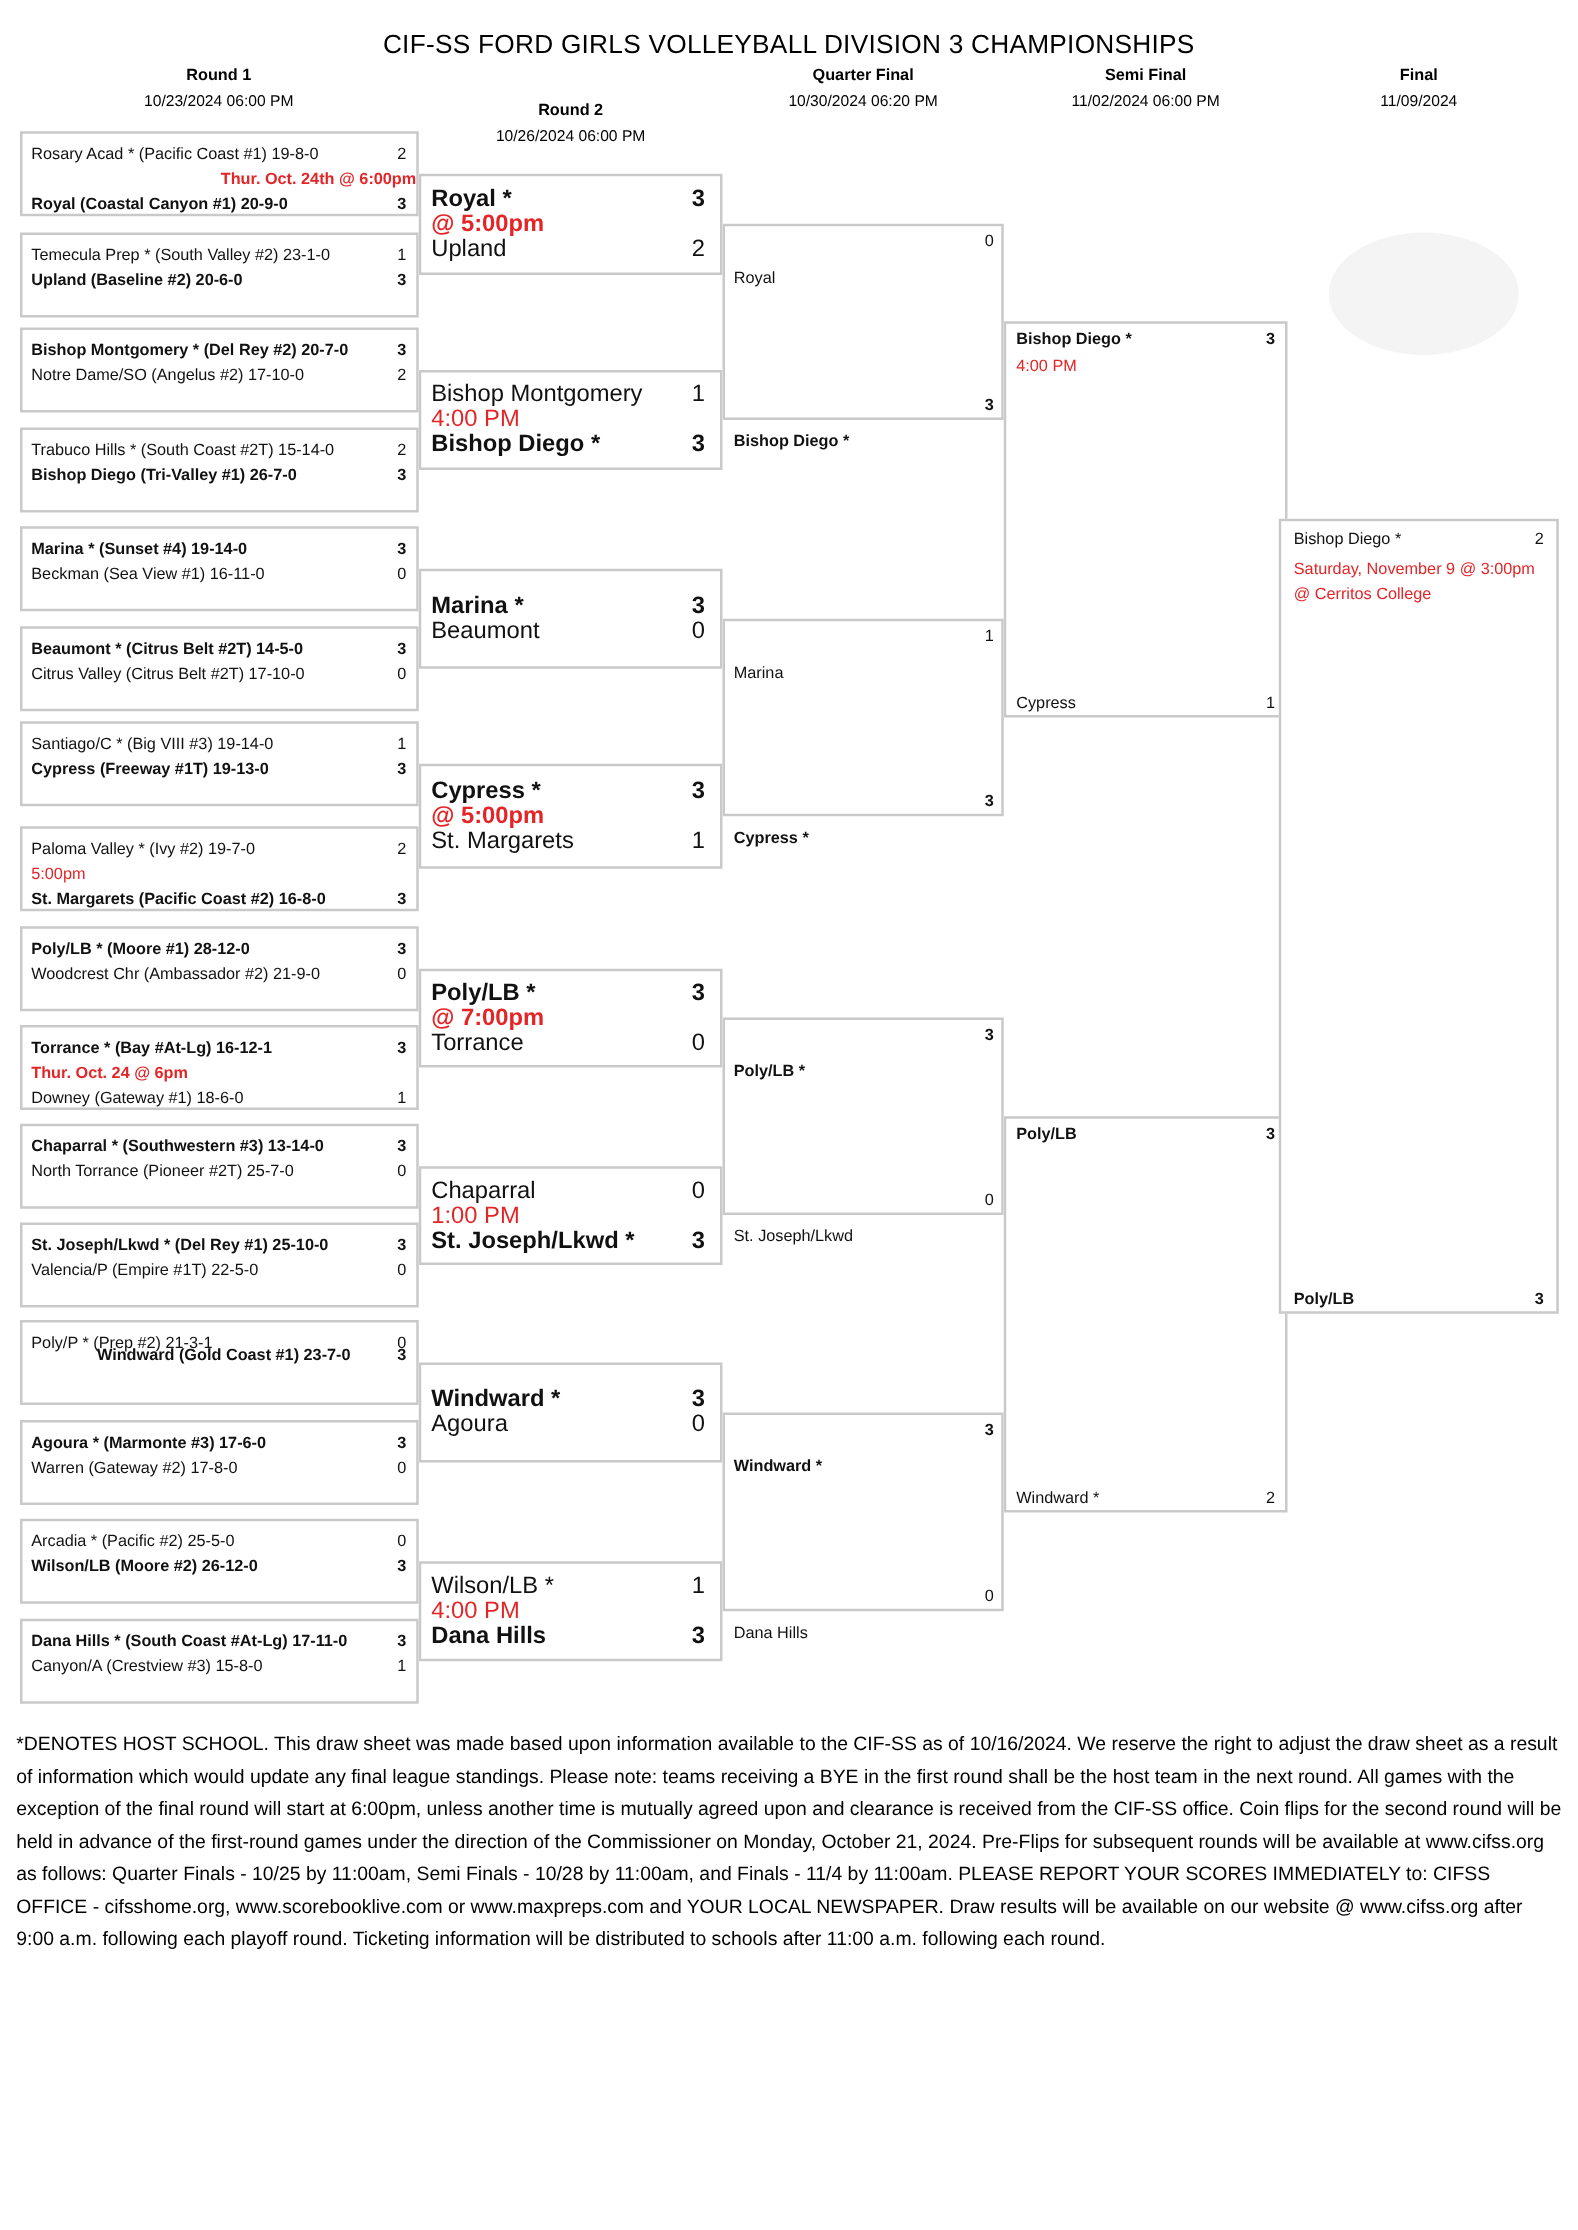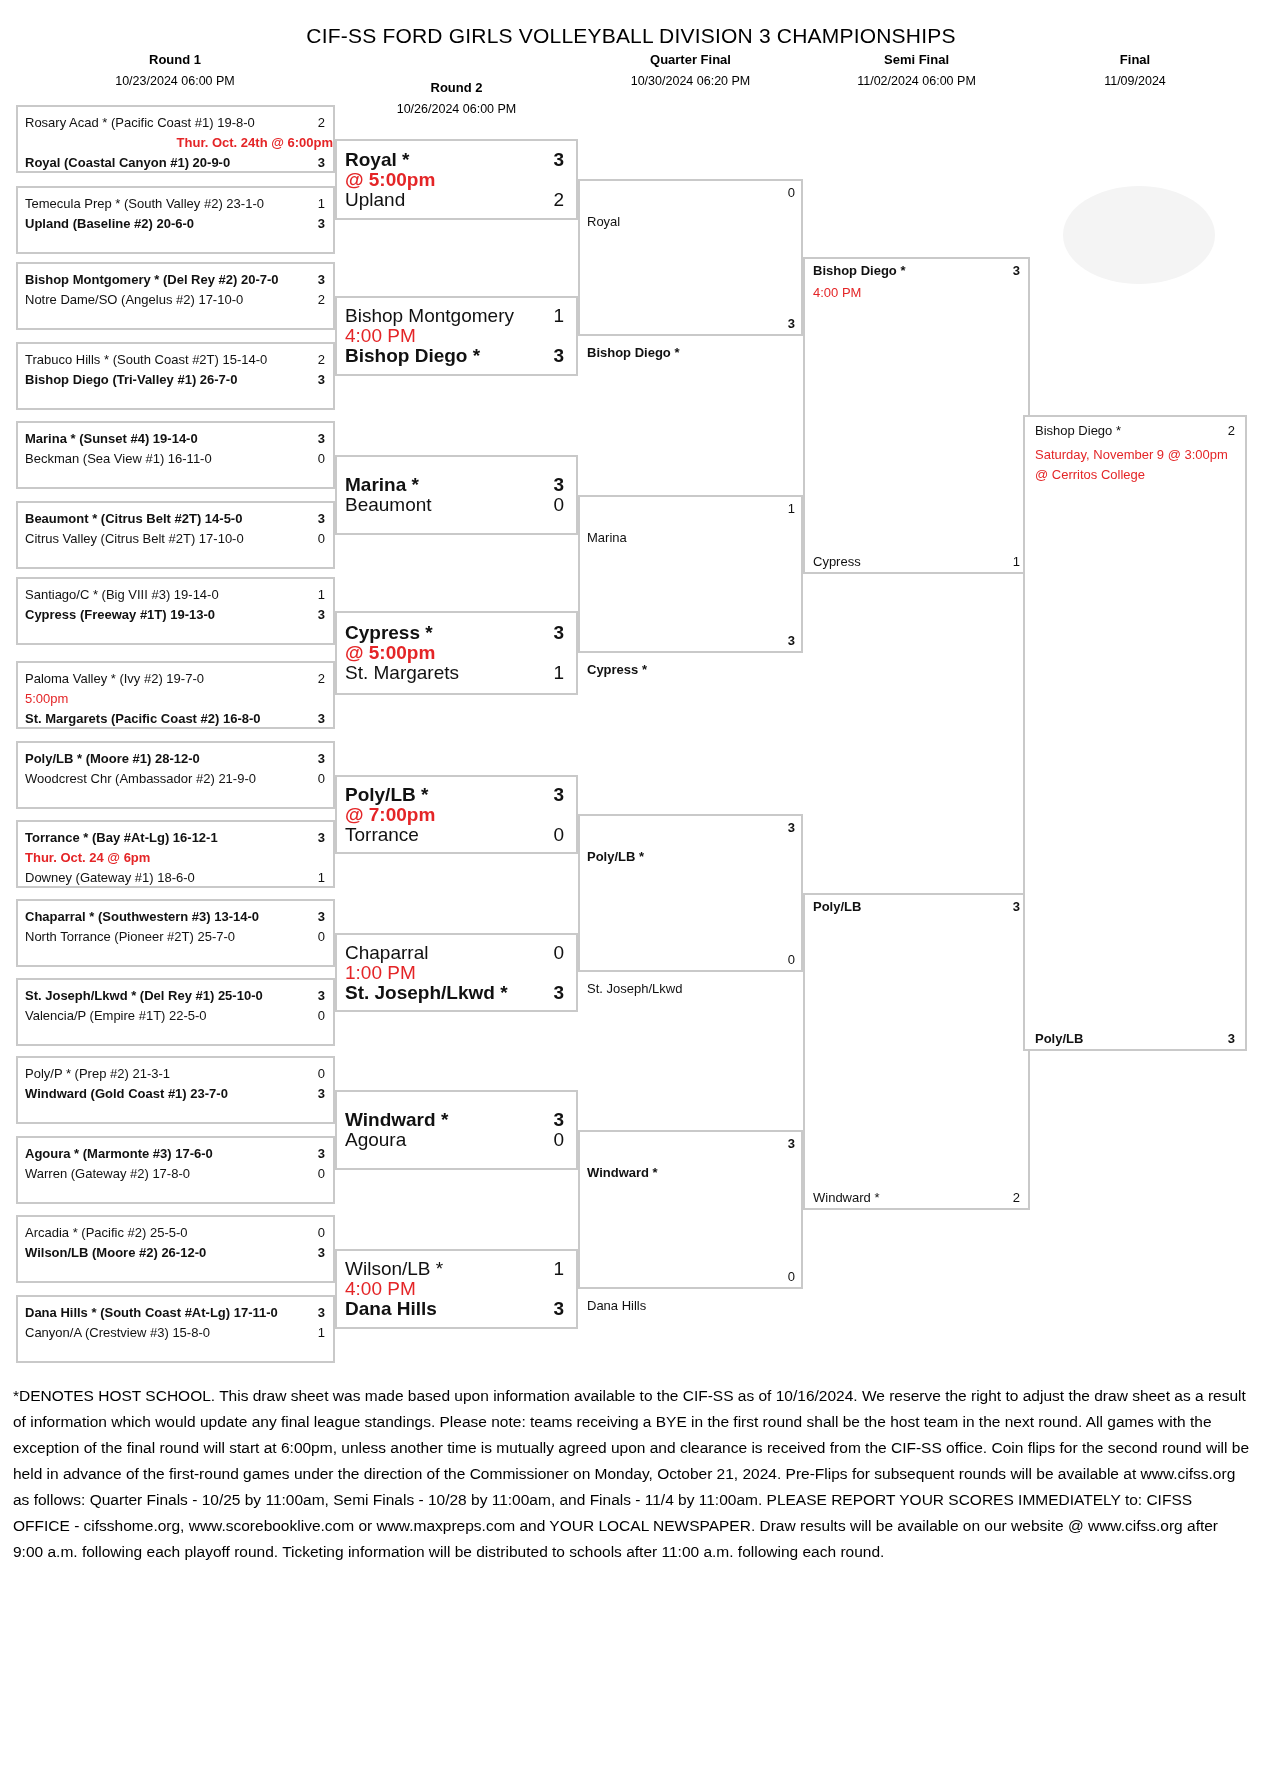--- a/index.html
+++ b/index.html
@@ -109,21 +109,21 @@
   <div class="box r1" style="top:899px;">
     <div class="row" style="top:8px;"><span class="nm w">Chaparral * (Southwestern #3) 13-14-0</span><span class="sc w">3</span></div>
     <div class="row" style="top:28px;"><span class="nm">North Torrance (Pioneer #2T) 25-7-0</span><span class="sc">0</span></div>
   </div>
   <div class="box r1" style="top:978px;">
     <div class="row" style="top:8px;"><span class="nm w">St. Joseph/Lkwd * (Del Rey #1) 25-10-0</span><span class="sc w">3</span></div>
     <div class="row" style="top:28px;"><span class="nm">Valencia/P (Empire #1T) 22-5-0</span><span class="sc">0</span></div>
   </div>
   <div class="box r1" style="top:1056px;">
     <div class="row" style="top:8px;"><span class="nm">Poly/P * (Prep #2) 21-3-1</span><span class="sc">0</span></div>
-    <div class="row" style="top:28px;"><span class="nm w">Windward (Gold Coast #1) 23-7-0</span><span class="sc w">3</span></div>
+    <div class="row" style="top:18px;text-align:center;"><span class="nm w">Windward (Gold Coast #1) 23-7-0</span><span class="sc w">3</span></div>
   </div>
   <div class="box r1" style="top:1136px;">
     <div class="row" style="top:8px;"><span class="nm w">Agoura * (Marmonte #3) 17-6-0</span><span class="sc w">3</span></div>
     <div class="row" style="top:28px;"><span class="nm">Warren (Gateway #2) 17-8-0</span><span class="sc">0</span></div>
   </div>
   <div class="box r1" style="top:1215px;">
     <div class="row" style="top:8px;"><span class="nm">Arcadia * (Pacific #2) 25-5-0</span><span class="sc">0</span></div>
     <div class="row" style="top:28px;"><span class="nm w">Wilson/LB (Moore #2) 26-12-0</span><span class="sc w">3</span></div>
   </div>
   <div class="box r1" style="top:1295px;">

